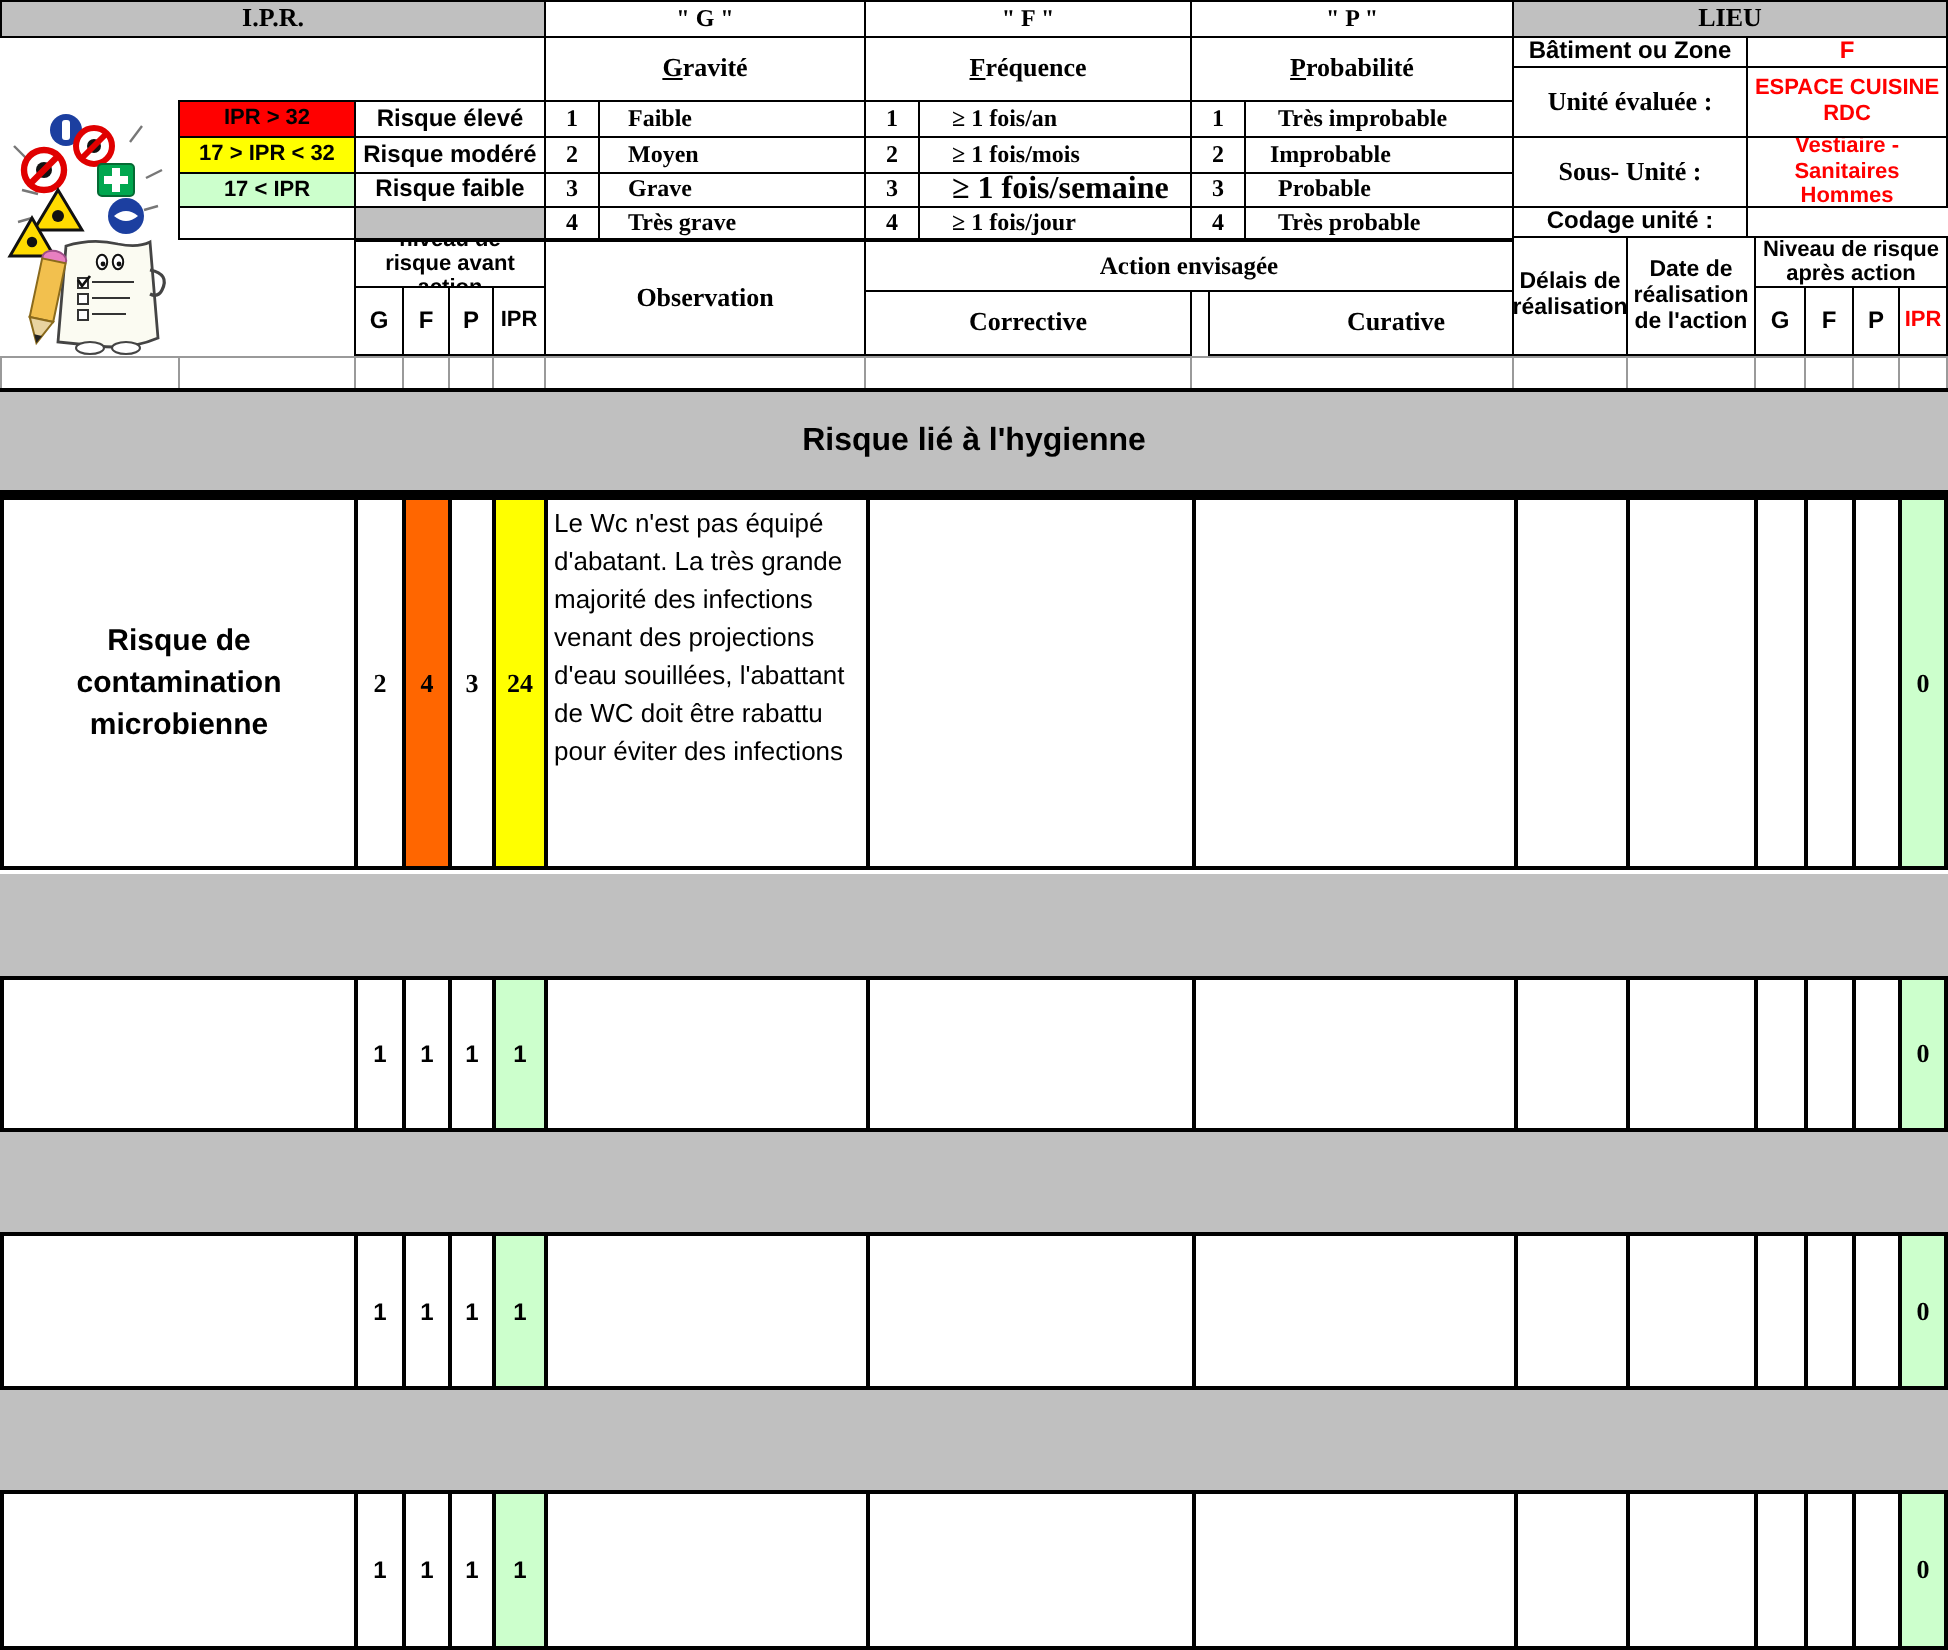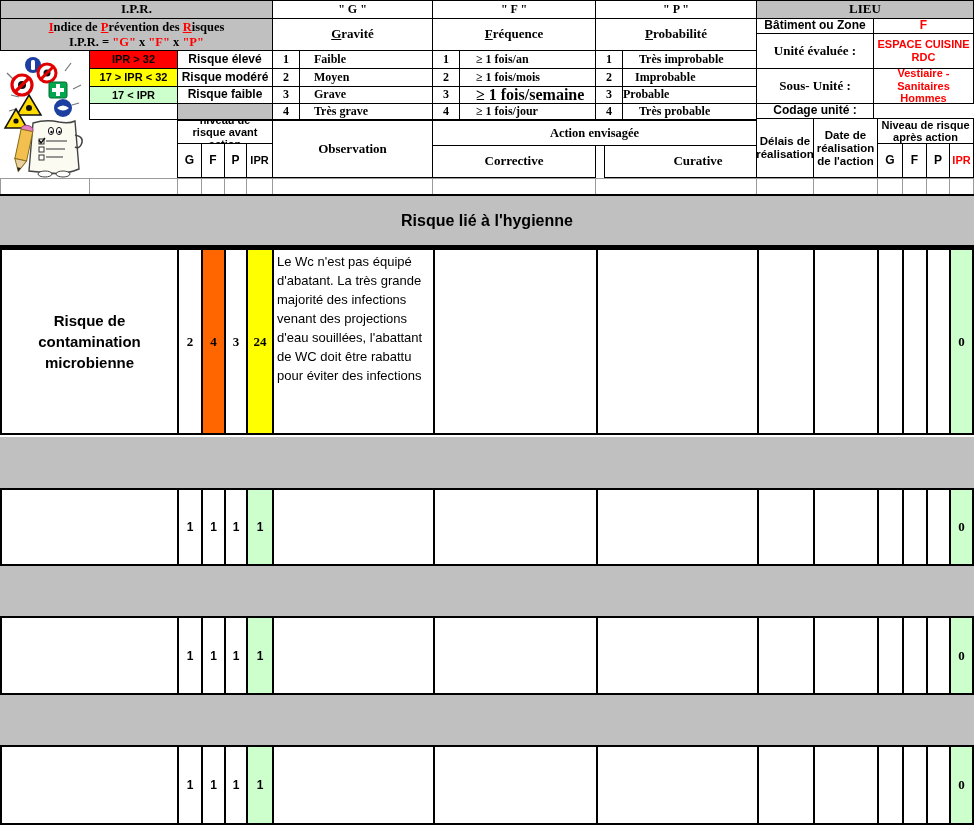--- a/index.html
+++ b/index.html
@@ -32,24 +32,20 @@
   .name-cell{font-weight:bold;font-size:15px;padding:0 10px;line-height:21px;}
   .small2{font-size:11px;}
 </style>
 </head>
 <body>
 
 <div id="app">
 
   <div class="cell gray sf b" style="left:0;top:0;width:273px;height:19px;font-size:13px;">I.P.R.</div>
 
-  <div class="cell gray sf" style="left:0;top:18px;width:273px;height:33px;flex-direction:column;font-size:12.5px;">
-    <div class="b"><span class="u red">I</span><span>ndice de </span><span class="u red">P</span><span>révention des </span><span class="u red">R</span><span>isques</span></div>
-    <div class="b"><span>I.P.R. = </span><span class="red">"G"</span><span> x </span><span class="red">"F"</span><span> x </span><span class="red">"P"</span></div>
-  </div>
 
   <div class="cell sf b" style="left:272px;top:0;width:161px;height:19px;font-size:12px;">" G "</div>
   <div class="cell sf b" style="left:432px;top:0;width:164px;height:19px;font-size:12px;">" F "</div>
   <div class="cell sf b" style="left:595px;top:0;width:162px;height:19px;font-size:12px;">" P "</div>
   <div class="cell gray sf b" style="left:756px;top:0;width:218px;height:19px;font-size:13px;">LIEU</div>
 
   <div class="cell sf b" style="left:272px;top:18px;width:161px;height:33px;font-size:13px;">
       <span><span class="u">G</span><span>ravité</span></span>
     </div>
   <div class="cell sf b" style="left:432px;top:18px;width:164px;height:33px;font-size:13px;">
@@ -75,21 +71,21 @@
   <div class="cell sf b" style="left:432px;top:86px;width:28px;height:18px;font-size:12px;">3</div>
   <div class="cell sf b" style="left:459px;top:86px;width:137px;height:18px;justify-content:flex-start;padding-left:16px;font-size:16px;">≥ 1 fois/semaine</div>
   <div class="cell sf b" style="left:432px;top:103px;width:28px;height:17px;font-size:12px;">4</div>
   <div class="cell sf b" style="left:459px;top:103px;width:137px;height:17px;justify-content:flex-start;padding-left:16px;font-size:12px;">≥ 1 fois/jour</div>
 
   <div class="cell sf b" style="left:595px;top:50px;width:28px;height:19px;font-size:12px;">1</div>
   <div class="cell sf b" style="left:622px;top:50px;width:135px;height:19px;justify-content:flex-start;padding-left:16px;font-size:12px;">Très improbable</div>
   <div class="cell sf b" style="left:595px;top:68px;width:28px;height:19px;font-size:12px;">2</div>
   <div class="cell sf b" style="left:622px;top:68px;width:135px;height:19px;justify-content:flex-start;padding-left:12px;font-size:12px;">Improbable</div>
   <div class="cell sf b" style="left:595px;top:86px;width:28px;height:18px;font-size:12px;">3</div>
-  <div class="cell sf b" style="left:622px;top:86px;width:135px;height:18px;justify-content:flex-start;font-size:12px;">Probable</div>
+  <div class="cell sf b" style="left:622px;top:86px;width:135px;height:18px;justify-content:flex-start;padding-left:16px;font-size:12px;">Probable</div>
   <div class="cell sf b" style="left:595px;top:103px;width:28px;height:17px;font-size:12px;">4</div>
   <div class="cell sf b" style="left:622px;top:103px;width:135px;height:17px;justify-content:flex-start;padding-left:16px;font-size:12px;">Très probable</div>
 
   <div class="cell ss b small2" style="left: 89px; top: 50px; width: 89px; height: 19px; background-color: rgb(255, 0, 0);">IPR &gt; 32</div>
   <div class="cell ss b small2" style="left:177px;top:50px;width:96px;height:19px;font-size:12px;">Risque élevé</div>
   <div class="cell ss b small2" style="left: 89px; top: 68px; width: 89px; height: 19px; background-color: rgb(255, 255, 0);">17 &gt; IPR &lt; 32</div>
   <div class="cell ss b small2" style="left:177px;top:68px;width:96px;height:19px;font-size:12px;">Risque modéré</div>
   <div class="cell ss b small2" style="left: 89px; top: 86px; width: 89px; height: 18px; background-color: rgb(204, 255, 204);">17 &lt;  IPR</div>
   <div class="cell ss b small2" style="left:177px;top:86px;width:96px;height:18px;font-size:12px;">Risque faible</div>
   <div class="cell" style="left:89px;top:103px;width:89px;height:17px;"></div>

